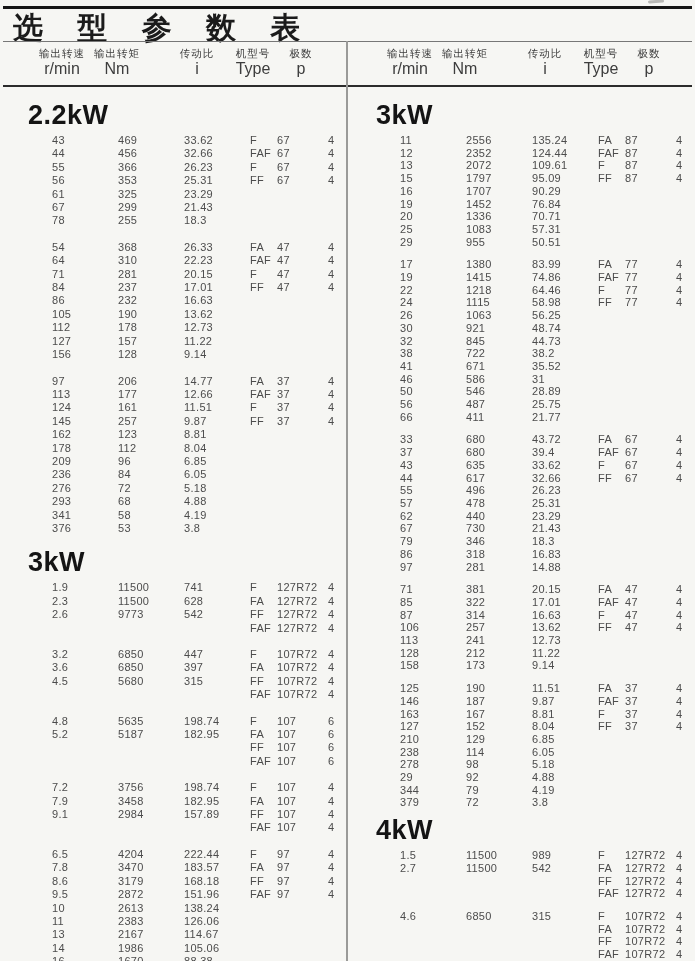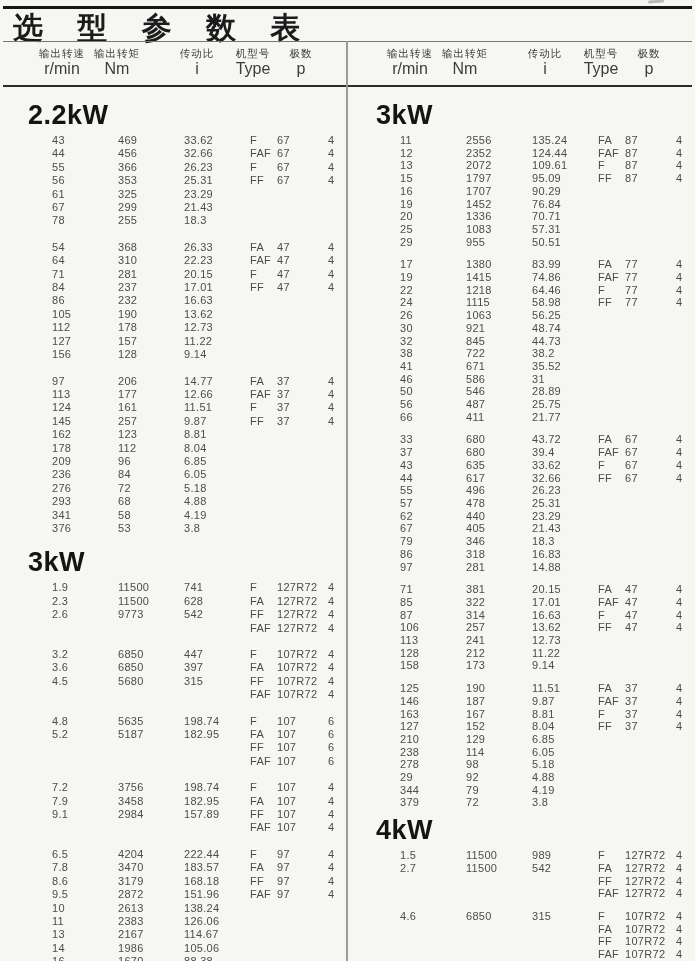--- a/index.html
+++ b/index.html
@@ -715,21 +715,21 @@
         </div>
         <div class="row">
           <div class="c-speed">62</div>
           <div class="c-torque">440</div>
           <div class="c-ratio">23.29</div>
           <div class="c-type"><span class="variant"></span><span></span></div>
           <div class="c-poles"></div>
         </div>
         <div class="row">
           <div class="c-speed">67</div>
-          <div class="c-torque">405</div>
+          <div class="c-torque">730</div>
           <div class="c-ratio">21.43</div>
           <div class="c-type"><span class="variant"></span><span></span></div>
           <div class="c-poles"></div>
         </div>
         <div class="row">
           <div class="c-speed">79</div>
           <div class="c-torque">346</div>
           <div class="c-ratio">18.3</div>
           <div class="c-type"><span class="variant"></span><span></span></div>
           <div class="c-poles"></div>

